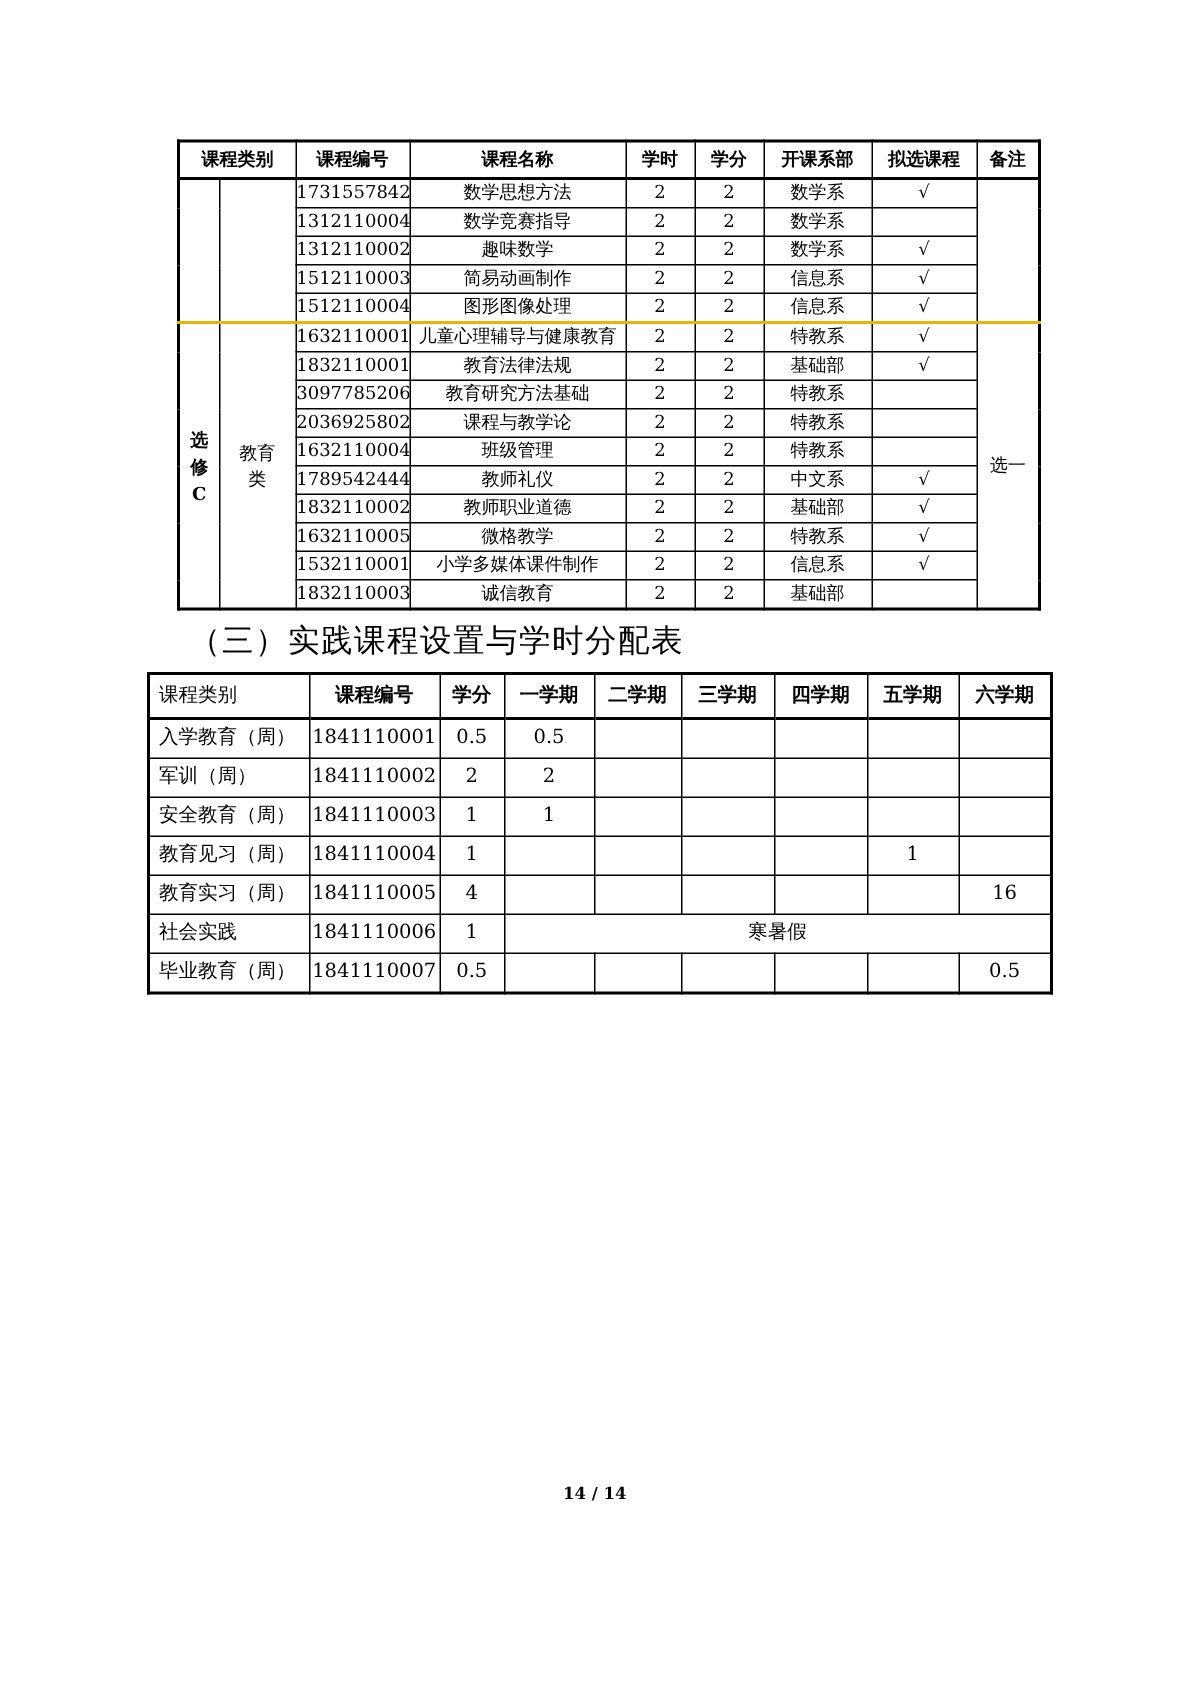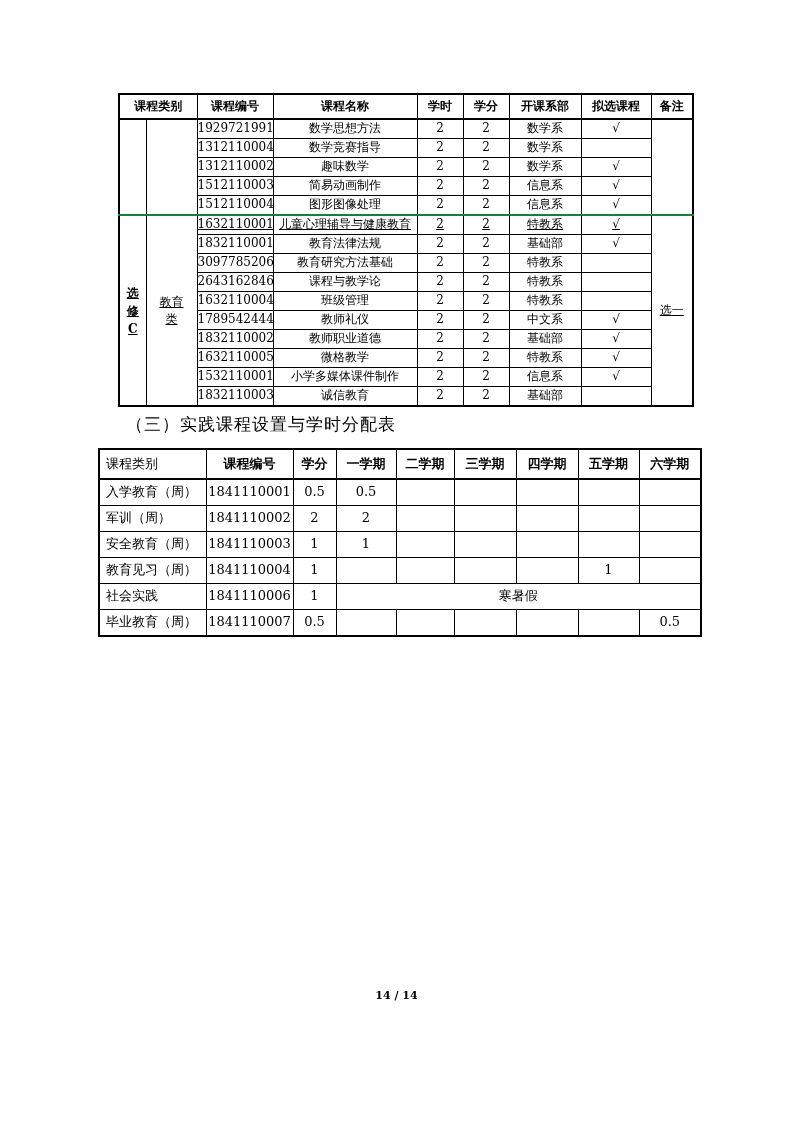--- a/index.html
+++ b/index.html
@@ -22,28 +22,28 @@
     border:1px solid #000;
     padding:0;
     text-align:center;
     vertical-align:middle;
     font-size:12px;
     line-height:1.1;
     overflow:hidden;
   }
   #table1 th{height:23px;font-weight:bold;border-bottom:2px solid #000;}
   #table1 td{height:18px;font-weight:normal;}
-  #table1 .thick-top{border-top:2px solid #15803d;text-decoration:underline;}
+  #table1 .thick-top{border-top:2px solid #eab308;}
   #table1 .vtext{width:14px;margin:0 auto;word-break:break-all;line-height:1.5;font-weight:bold;}
   #table1 .vtext2{width:26px;margin:0 auto;word-break:break-all;line-height:1.4;}
 
   
   .section-title{
     position:absolute;left:126px;top:413px;
-    font-size:17px;letter-spacing:1px;
+    font-size:21px;letter-spacing:1px;
   }
 
   
   #table2{
     position:absolute;left:98px;top:448px;width:602px;
     border:2px solid #000;
   }
   #table2 th,#table2 td{
     border:1px solid #000;
     padding:0;
@@ -94,21 +94,21 @@
       </tr>
     </thead>
     <tbody id="t1body">
         <tr>
           <td rowspan="5">
             <div class="vtext"></div>
           </td>
           <td rowspan="5">
             <div class="vtext2"></div>
           </td>
-          <td>1929721991</td>
+          <td>1731557842</td>
           <td>数学思想方法</td>
           <td>2</td>
           <td>2</td>
           <td>数学系</td>
           <td>√</td>
           <td rowspan="5"></td>
         </tr>
         <tr>
           <td>1312110004</td>
           <td>数学竞赛指导</td>
@@ -166,21 +166,21 @@
         </tr>
         <tr>
           <td>3097785206</td>
           <td>教育研究方法基础</td>
           <td>2</td>
           <td>2</td>
           <td>特教系</td>
           <td></td>
         </tr>
         <tr>
-          <td>2643162846</td>
+          <td>2036925802</td>
           <td>课程与教学论</td>
           <td>2</td>
           <td>2</td>
           <td>特教系</td>
           <td></td>
         </tr>
         <tr>
           <td>1632110004</td>
           <td>班级管理</td>
           <td>2</td>
@@ -297,20 +297,31 @@
           <td>1841110004</td>
           <td>1</td>
           <td></td>
           <td></td>
           <td></td>
           <td></td>
           <td>1</td>
           <td></td>
         </tr>
         <tr>
+          <td class="left">教育实习（周）</td>
+          <td>1841110005</td>
+          <td>4</td>
+          <td></td>
+          <td></td>
+          <td></td>
+          <td></td>
+          <td></td>
+          <td>16</td>
+        </tr>
+        <tr>
           <td class="left">社会实践</td>
           <td>1841110006</td>
           <td>1</td>
           <td colspan="6">寒暑假</td>
         </tr>
         <tr>
           <td class="left">毕业教育（周）</td>
           <td>1841110007</td>
           <td>0.5</td>
           <td></td>

